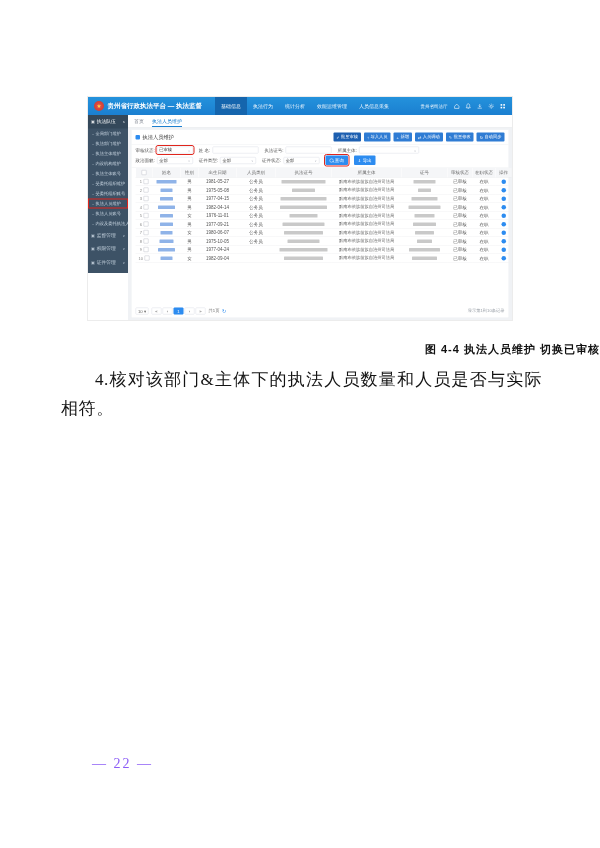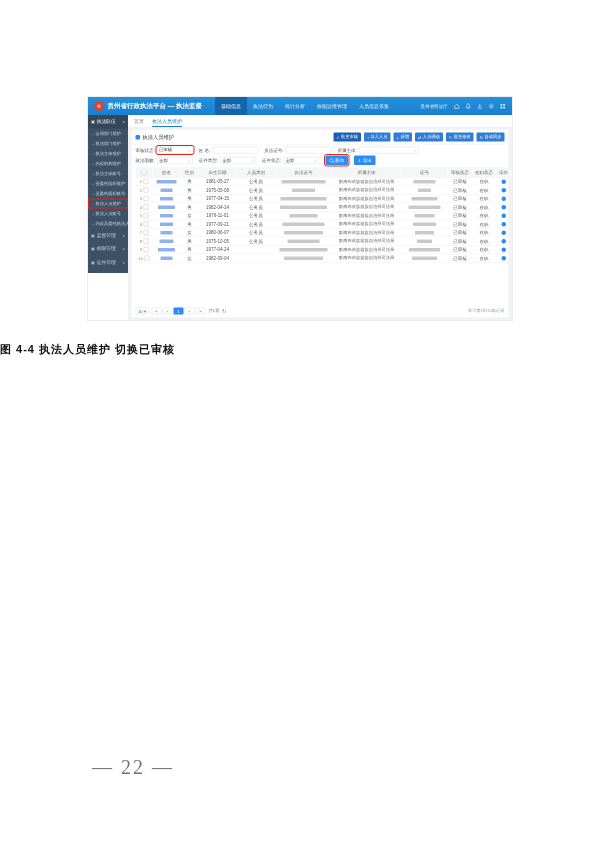--- a/index.html
+++ b/index.html
@@ -98,27 +98,27 @@
   .pager{margin-top:auto;display:flex;align-items:center;gap:5px;padding:6px 8px;font-size:8.5px;
     color:#666;flex:0 0 auto;}
   .psize{border:1px solid #dcdfe6;border-radius:2px;padding:1px 4px;background:#fff;}
   .pbtn{display:inline-block;border:1px solid #dcdfe6;border-radius:2px;min-width:12px;
     text-align:center;padding:1px 3px;margin:0 1px;color:#666;background:#fff;}
   .pbtn.cur{background:#2d8cf0;color:#fff;border-color:#2d8cf0;}
   .refresh{color:#2d8cf0;font-size:10px;}
   .records{margin-left:auto;color:#9aa0a8;font-size:8.5px;}
 
   
-  .caption{position:absolute;top:342px;left:0;right:0;text-align:left;font-size:11px;
+  .caption{position:absolute;top:342px;left:0;right:0;text-align:right;font-size:11px;
     font-weight:bold;color:#111;letter-spacing:1px;font-family:"Liberation Sans",sans-serif;}
   .doc-text{position:absolute;top:366px;left:61px;width:481px;font-family:"Liberation Serif",serif;
     font-size:17px;line-height:28.5px;color:#131313;text-align:justify;}
   .doc-text p{margin:0;text-indent:2em;letter-spacing:0.6px;}
-  .pageno{position:absolute;top:756px;left:92px;font-family:"Liberation Serif",serif;font-size:20px;
-    color:#737373;letter-spacing:2px;}
+  .pageno{position:absolute;top:756px;left:92px;font-family:"Liberation Serif",serif;font-size:14px;
+    color:#8b5cf6;letter-spacing:2px;}
 </style>
 </head>
 <body>
 
 <div class="page">
 
   <div class="screenshot">
     <div class="ss-scale">
 
       <div class="ss-header">
@@ -514,15 +514,16 @@
             </div>
           </div>
         </div>
       </div>
 
     </div>
   </div>
 
   <div class="caption">图 4-4 执法人员维护 切换已审核</div>
   <div class="doc-text">
+    <p>4.核对该部门&amp;主体下的执法人员数量和人员是否与实际相符。</p>
   </div>
   <div class="pageno">— 22 —</div>
 </div>
 
 </body></html>

